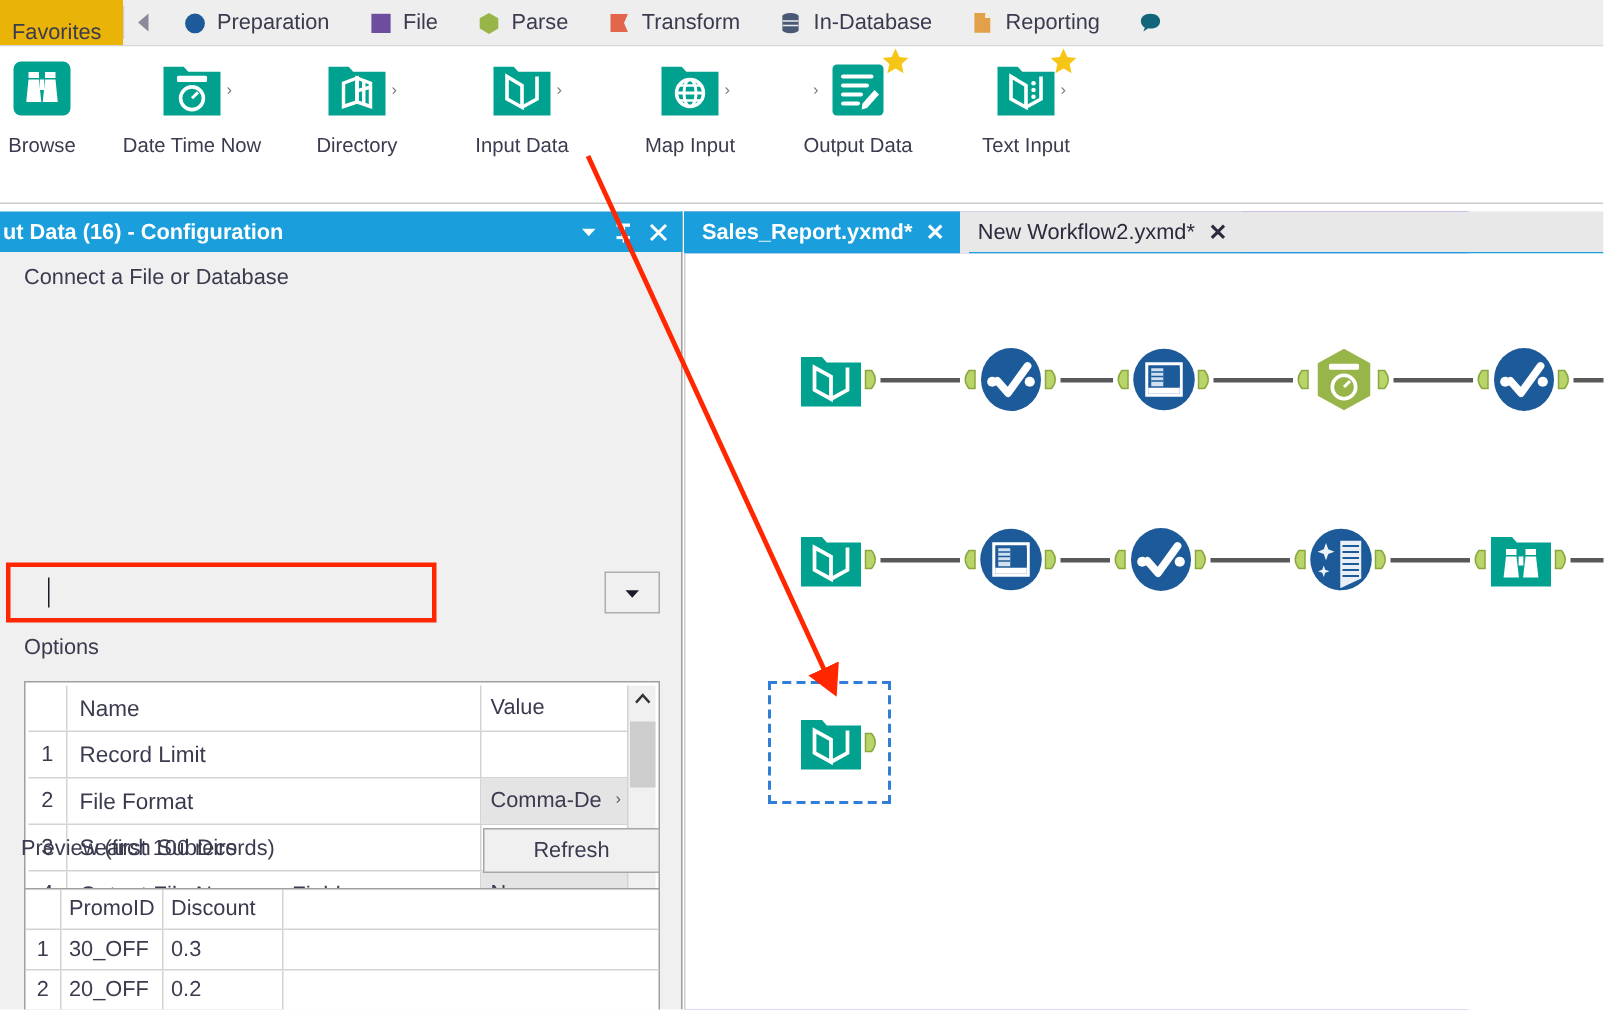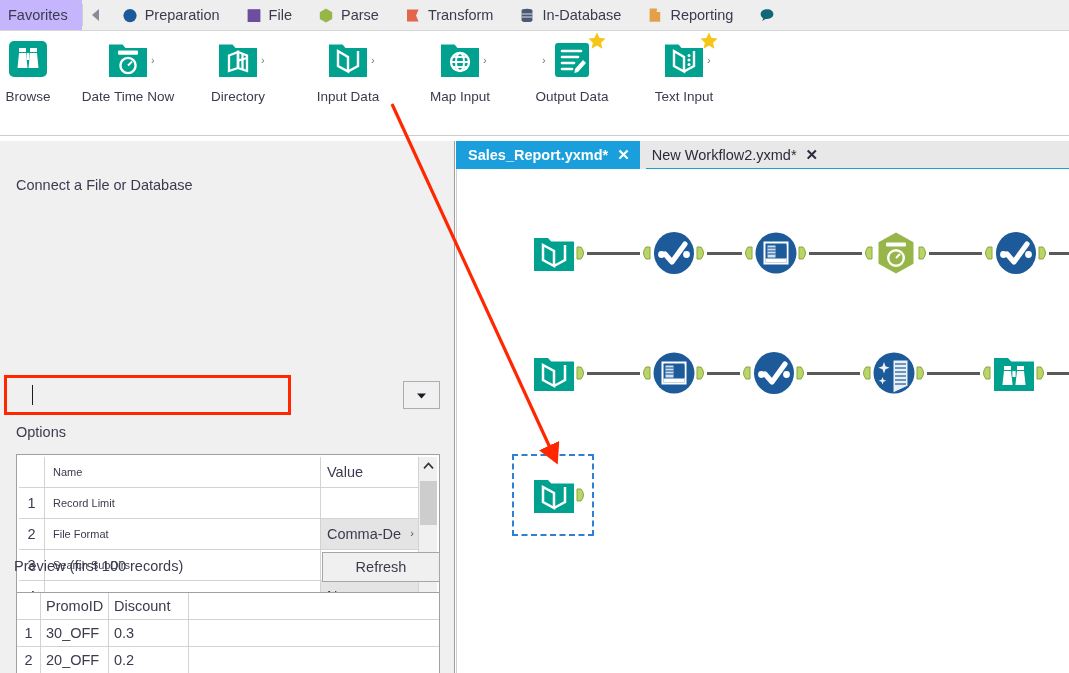--- a/index.html
+++ b/index.html
@@ -12,24 +12,24 @@
   #app { position: relative; width: 1069px; height: 673px; }
 
   
   .cat-bar {
     position: absolute; left: 0; top: 0; width: 1069px; height: 31px;
     background: #eeeeee;
     border-bottom: 1px solid #d6d6d6;
     display: flex; align-items: stretch;
   }
   .cat-favorites {
-    display: flex; align-items: center;
+    display: flex; align-items: flex-end;
     padding: 0 14px 0 8px;
     font-size: 14.5px; color: #3b3b4f;
-    background: #c4b5fd;
+    background: #eab308;
   }
   .cat-divider { width: 1px; background: #cfcfcf; margin: 4px 0; }
   .cat-scroll-left {
     display: flex; align-items: center; justify-content: center;
     width: 26px; background: #eeeeee; cursor: pointer;
   }
   .cat-scroll-left svg { display: block; }
   .cat-tab {
     display: flex; align-items: center; gap: 7px;
     padding: 0 13px;
@@ -158,21 +158,21 @@
   .oc-num {
     width: 26px; flex: 0 0 26px;
     display: flex; align-items: center; justify-content: center;
     font-size: 14.5px; color: #3b3b4f;
     border-right: 1px solid #d3d3d3;
   }
   .oc-name {
     flex: 1 1 auto;
     display: flex; align-items: center;
     padding-left: 8px;
-    font-size: 11px; color: #3b3b4f;
+    font-size: 15px; color: #3b3b4f;
     border-right: 1px solid #d3d3d3;
   }
   .oc-val {
     width: 98px; flex: 0 0 98px;
     display: flex; align-items: center;
     padding-left: 6px;
     font-size: 14.5px; color: #3b3b4f;
     position: relative;
   }
   .oc-val.combo { background: #e4e4e4; }
@@ -488,20 +488,43 @@
        <path d="M10 1.4 L12.6 7 L18.6 7.6 L14.1 11.7 L15.4 17.8 L10 14.6 L4.6 17.8 L5.9 11.7 L1.4 7.6 L7.4 7 Z" fill="#f5c518"></path>
      </svg>
           </div>
           <div class="tool-label">Text Input</div>
         </div>
       </div>
   </div>
 
   <div class="cfg">
 
+    <div class="cfg-title">
+      <span class="cfg-title-text">ut Data (16) - Configuration</span>
+      <div class="cfg-title-btns">
+        <span class="tbtn">
+          <svg width="13" height="13" viewBox="0 0 13 13">
+            <path d="M2 4.5 L6.5 9.5 L11 4.5 Z" fill="#ffffff"></path>
+          </svg>
+        </span>
+        <span class="tbtn">
+          <svg width="13" height="14" viewBox="0 0 13 14">
+            <rect x="2" y="1" width="9" height="2.2" fill="#ffffff"></rect>
+            <rect x="5.3" y="3.2" width="2.4" height="6.2" fill="#ffffff"></rect>
+            <rect x="2" y="9.4" width="9" height="2" fill="#ffffff"></rect>
+            <rect x="6.1" y="11.4" width="0.9" height="2.4" fill="#ffffff"></rect>
+          </svg>
+        </span>
+        <span class="tbtn">
+          <svg width="14" height="14" viewBox="0 0 14 14">
+            <path d="M2 2 L12 12 M12 2 L2 12" stroke="#ffffff" stroke-width="2" fill="none"></path>
+          </svg>
+        </span>
+      </div>
+    </div>
 
     <div class="cfg-body">
 
       <div class="lbl-connect">Connect a File or Database</div>
 
       <div class="path-row">
         <div class="caret-bar"></div>
         <div class="path-drop">
           <svg width="13" height="13" viewBox="0 0 13 13">
             <path d="M2 4.5 L6.5 9.5 L11 4.5 Z" fill="#1b1b28"></path>

